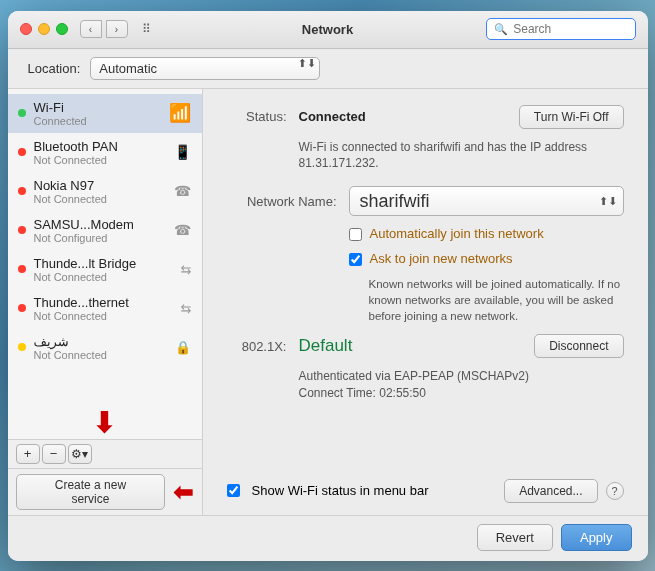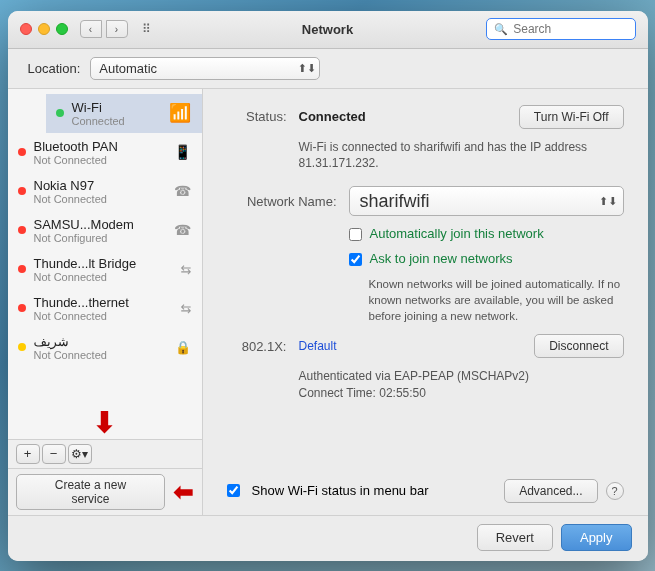--- a/index.html
+++ b/index.html
@@ -115,21 +115,21 @@
       display: flex;
       align-items: center;
       gap: 10px;
       border-bottom: 1px solid #d0d0d0;
       flex-shrink: 0;
     }
     .location-label { font-size: 13px; color: #333; }
     .select-wrapper {
       position: relative;
       display: inline-flex;
-      align-items: center;
+      align-items: flex-start;
     }
     .select-wrapper select {
       appearance: none;
       background: linear-gradient(to bottom, #ffffff, #f0f0f0);
       border: 1px solid #b0b0b0;
       border-radius: 5px;
       padding: 3px 24px 3px 8px;
       font-size: 13px;
       color: #333;
       min-width: 230px;
@@ -165,21 +165,20 @@
     }
     .sidebar-item {
       display: flex;
       align-items: center;
       padding: 6px 10px;
       cursor: pointer;
       position: relative;
     }
     .sidebar-item.selected {
       background: #d0d9e8;
-      margin-left: 38px;
     }
     .status-dot {
       width: 8px;
       height: 8px;
       border-radius: 50%;
       flex-shrink: 0;
       margin-right: 8px;
     }
     .dot-green { background: #34c759; }
     .dot-red { background: #ff3b30; }
@@ -302,35 +301,35 @@
       color: #555;
       font-size: 11px;
     }
     .checkbox-row {
       display: flex;
       align-items: flex-start;
       gap: 8px;
       margin-left: 122px;
     }
     .checkbox-row input[type="checkbox"] { margin-top: 2px; cursor: pointer; }
-    .checkbox-label { font-size: 13px; color: #15803d; }
+    .checkbox-label { font-size: 13px; color: #a16207; }
     .checkbox-desc {
       font-size: 11.5px;
       color: #555;
       margin-left: 142px;
       line-height: 1.4;
     }
     .dot8021x-row {
       display: flex;
       align-items: center;
       gap: 12px;
       margin-top: 0;
     }
     .dot8021x-label { font-size: 13px; color: #555; min-width: 60px; text-align: right; }
-    .dot8021x-value { font-size: 12px; color: #1d4ed8; }
+    .dot8021x-value { font-size: 17px; color: #15803d; }
     .disconnect-btn {
       margin-left: auto;
       background: linear-gradient(to bottom, #f8f8f8, #e8e8e8);
       border: 1px solid #b0b0b0;
       border-radius: 5px;
       padding: 4px 14px;
       font-size: 12px;
       color: #333;
       cursor: pointer;
     }

